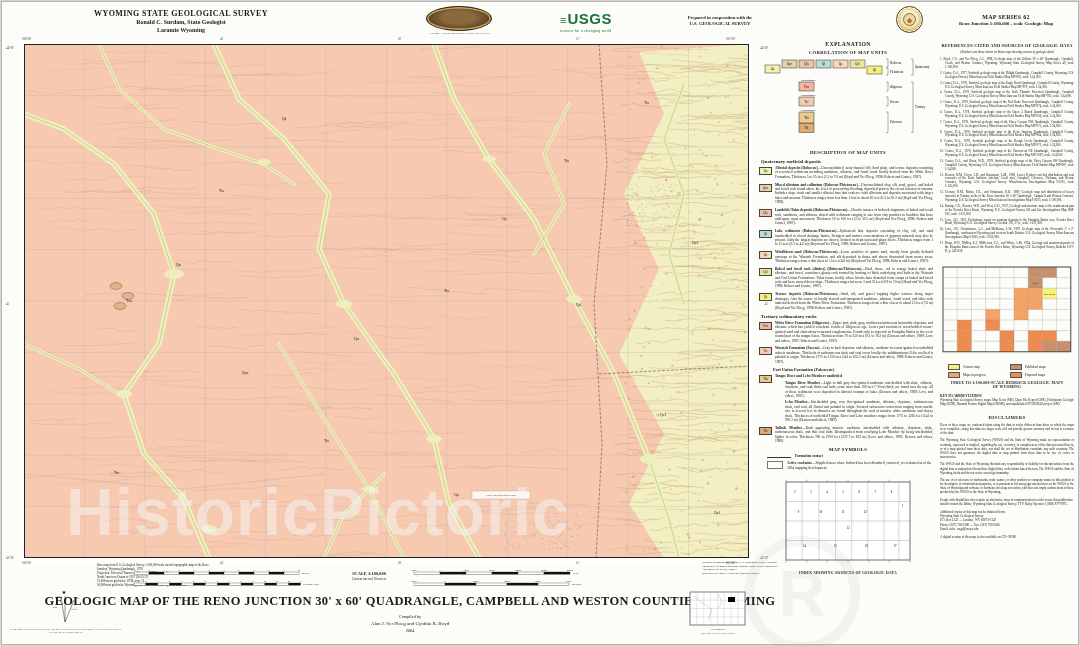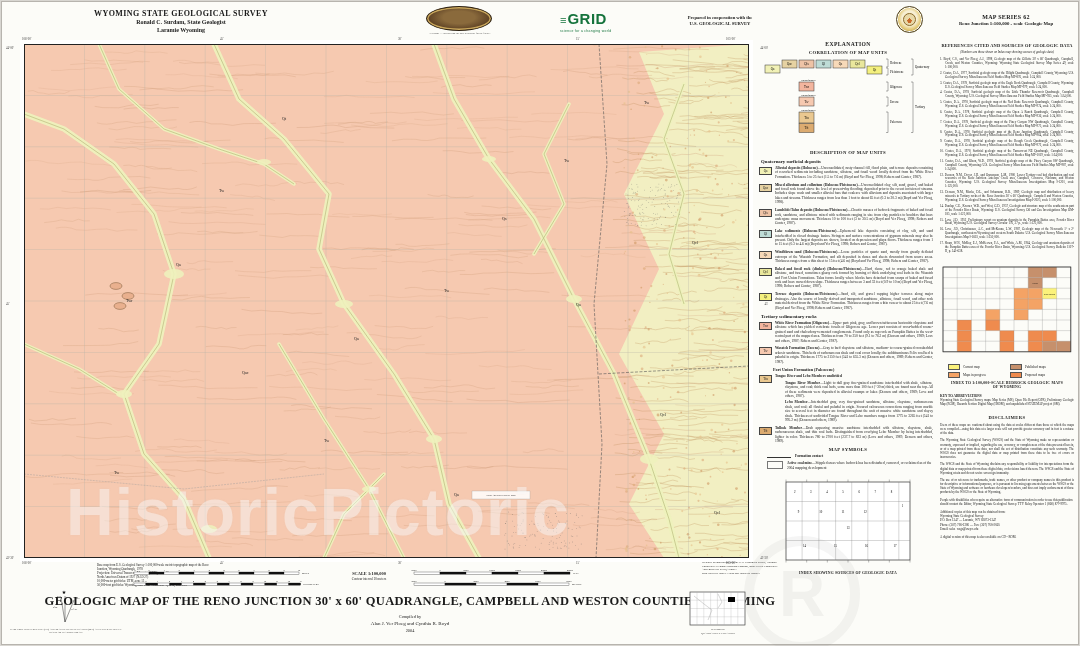--- a/index.html
+++ b/index.html
@@ -109,21 +109,21 @@
 <div id="sheet">
 
   <div class="hdr-agency">
     <div class="l1">WYOMING STATE GEOLOGICAL SURVEY</div>
     <div class="l2">Ronald C. Surdam, State Geologist</div>
     <div class="l3">Laramie Wyoming</div>
   </div>
   <div class="oval-logo"></div>
   <div class="oval-cap">"Geology — interpreting the past to provide for the future"</div>
   <div class="usgs">
-    <span class="bars">≡</span><span class="word">GRID</span>
+    <span class="bars">≡</span><span class="word">USGS</span>
     <span class="tag">science for a changing world</span>
   </div>
   <div class="coop">
     <div class="c1">Prepared in cooperation with the</div>
     <div class="c2">U.S. GEOLOGICAL SURVEY</div>
   </div>
   <div class="seal"></div>
   <div class="hdr-series">
     <div class="s1">MAP SERIES 62</div>
     <div class="s2">Reno Junction 1:100,000 - scale Geologic Map</div>

